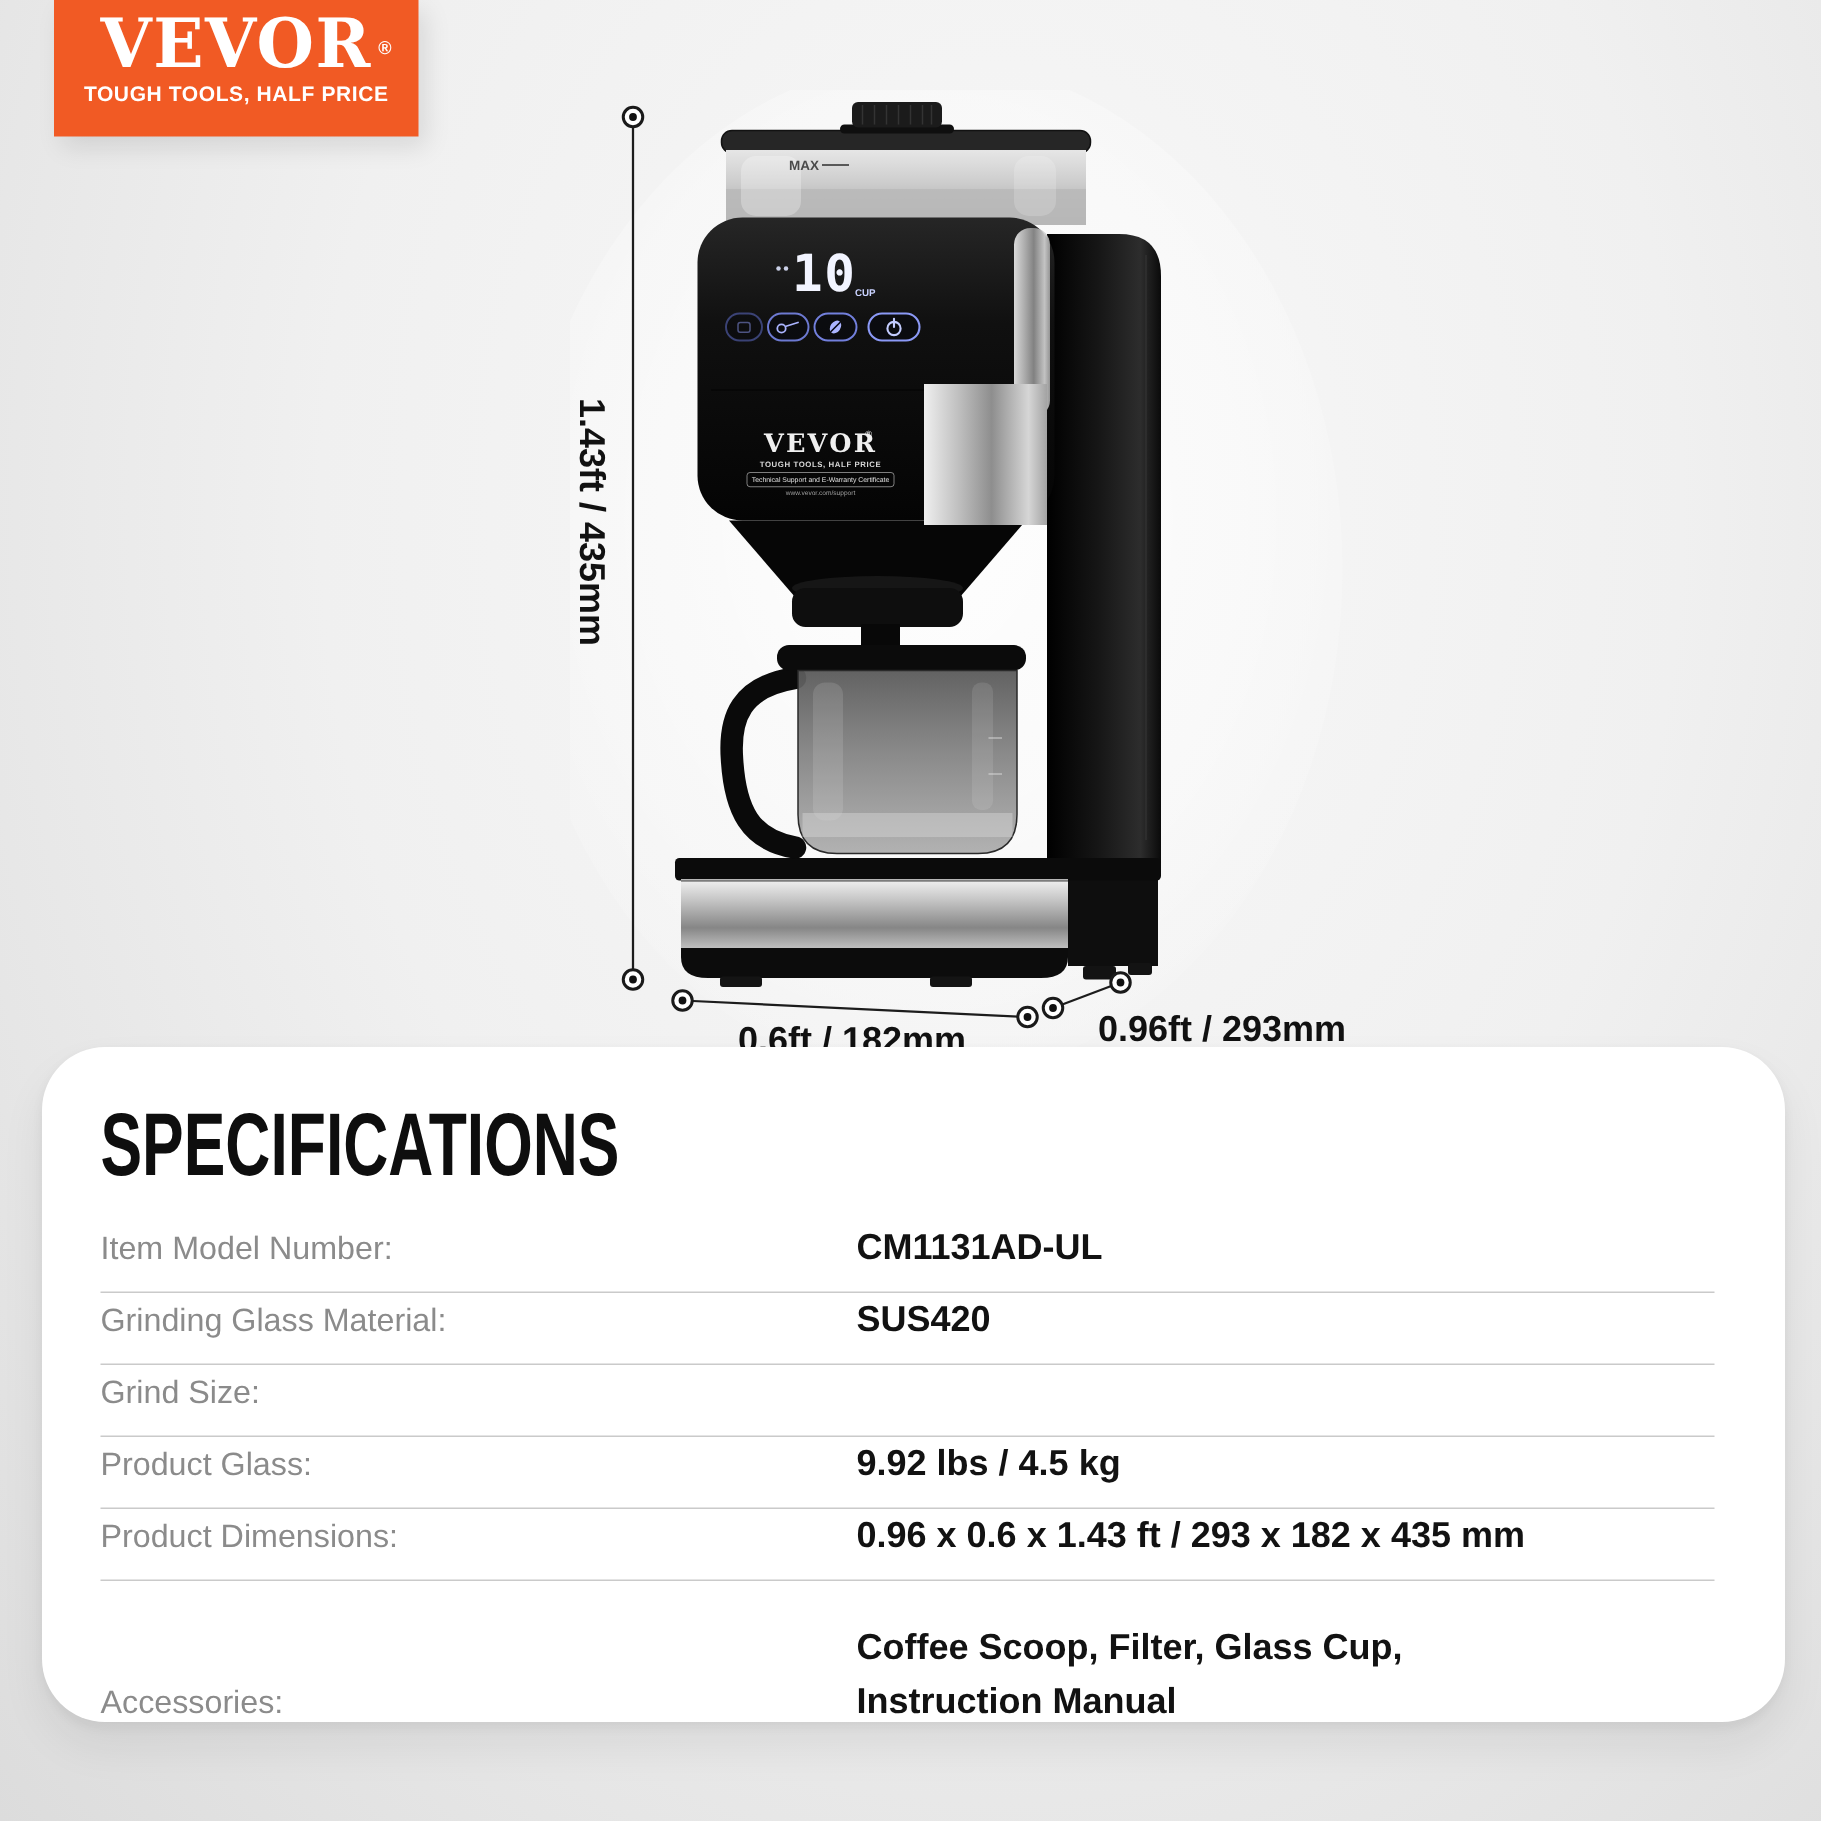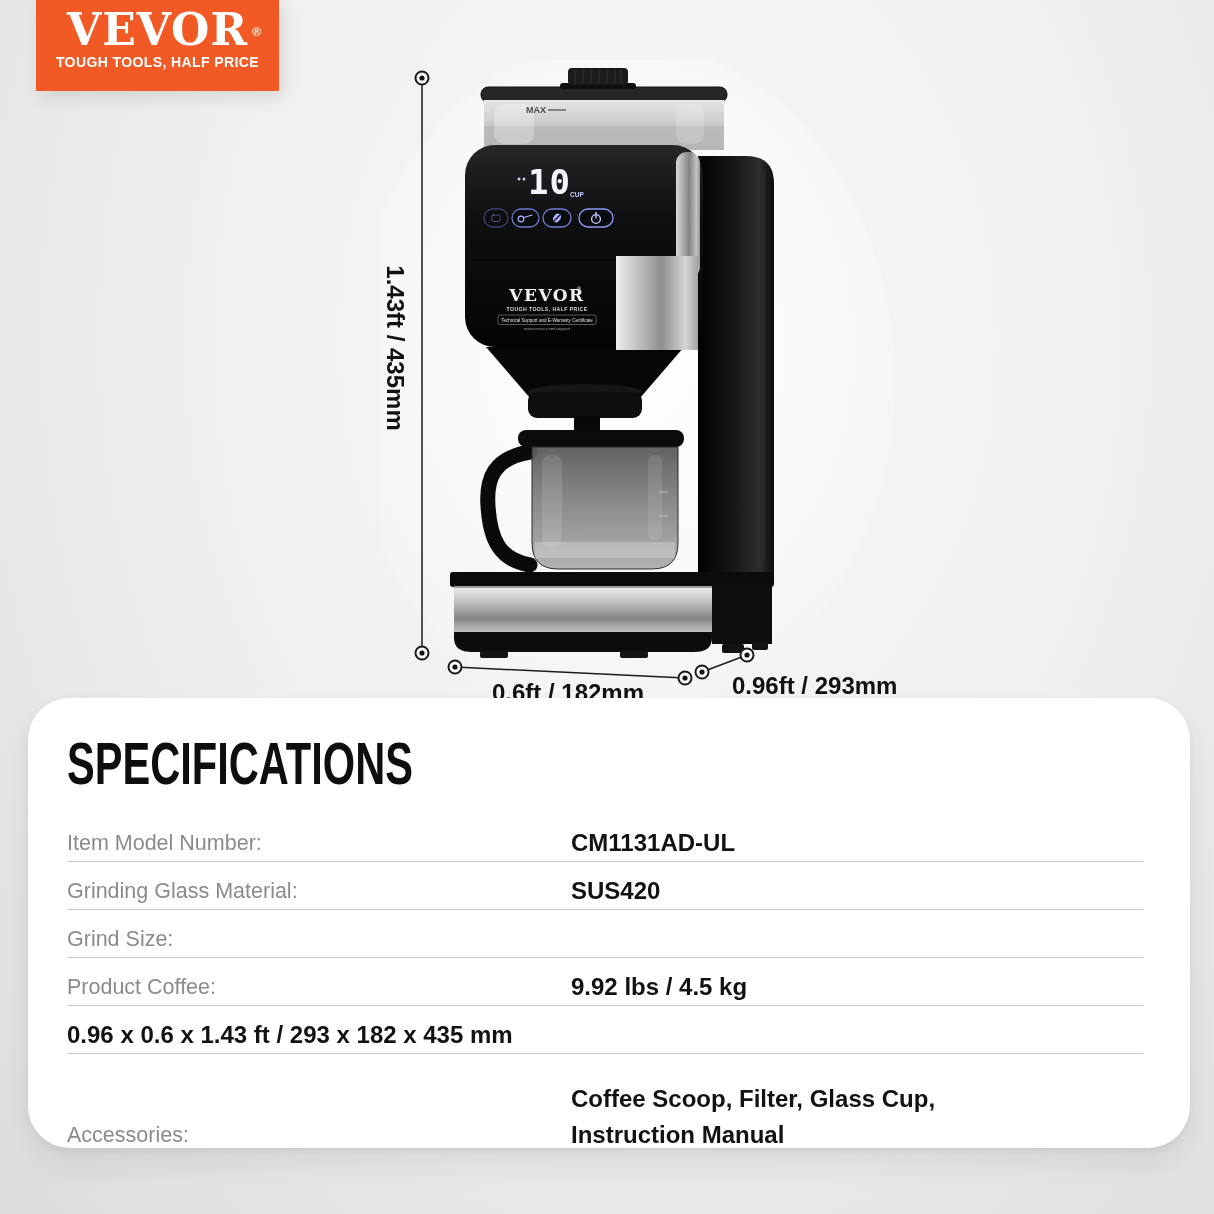--- a/index.html
+++ b/index.html
@@ -34,21 +34,21 @@
     box-shadow:0 16px 30px rgba(0,0,0,.07),0 3px 8px rgba(0,0,0,.05);
     padding:30px 47px 0 39px;
   }
   .spec-title{
     display:inline-block;margin:4px 0 0 0;
     font-size:52px;font-weight:bold;color:#0e0e0e;line-height:56px;
     transform:scale(.80,1.14);transform-origin:left top;letter-spacing:0;
   }
   .spec-table{margin-top:26px;}
   .spec-row{
-    display:flex;align-items:flex-end;min-height:47px;
+    display:flex;align-items:flex-start;min-height:47px;
     border-bottom:1px solid #cacaca;
   }
   .spec-row.last{border-bottom:none;align-items:flex-end;padding-top:7px;min-height:92px;}
   .spec-label{
     width:504px;flex:0 0 504px;color:#8b8b8b;font-size:21.5px;line-height:36px;
   }
   .spec-value{
     color:#121212;font-size:24px;font-weight:bold;line-height:36px;white-space:pre-line;
   }
 </style>
@@ -260,24 +260,25 @@
       <div class="spec-value">CM1131AD-UL</div>
     </div>
     <div class="spec-row">
       <div class="spec-label">Grinding Glass Material:</div>
       <div class="spec-value">SUS420</div>
     </div>
     <div class="spec-row">
       <div class="spec-label">Grind Size:</div>
     </div>
     <div class="spec-row">
-      <div class="spec-label">Product Coffee:</div>
+      <div class="spec-label">Product Glass:</div>
       <div class="spec-value">9.92 lbs / 4.5 kg</div>
     </div>
     <div class="spec-row">
+      <div class="spec-label">Product Dimensions:</div>
       <div class="spec-value">0.96 x 0.6 x 1.43 ft / 293 x 182 x 435 mm</div>
     </div>
     <div class="spec-row last">
       <div class="spec-label">Accessories:</div>
       <div class="spec-value">Coffee Scoop, Filter, Glass Cup,
 Instruction Manual</div>
     </div>
   </div>
 </div>
 

